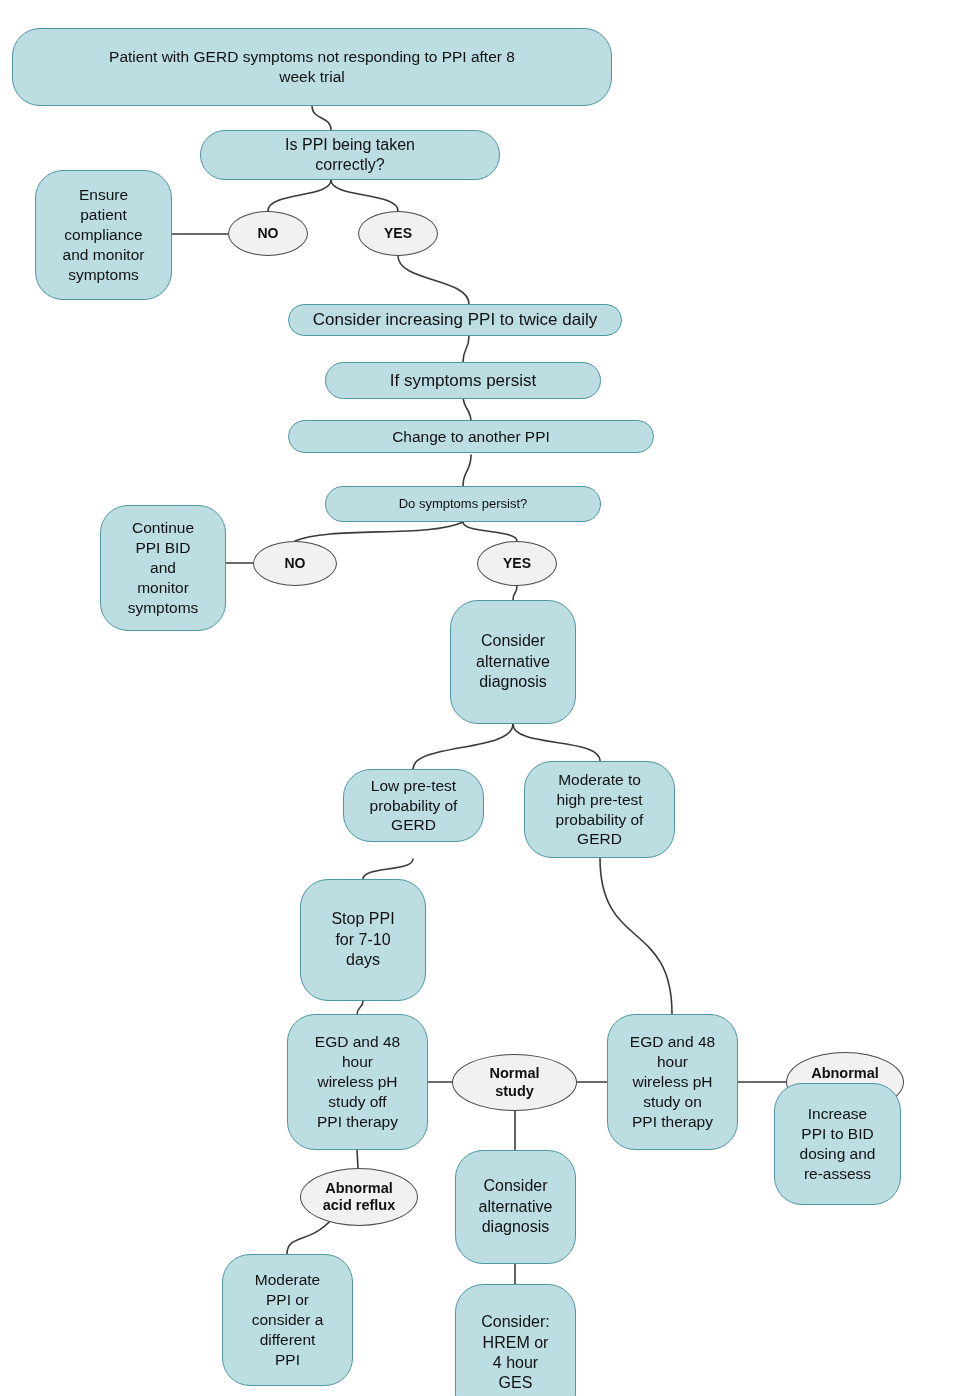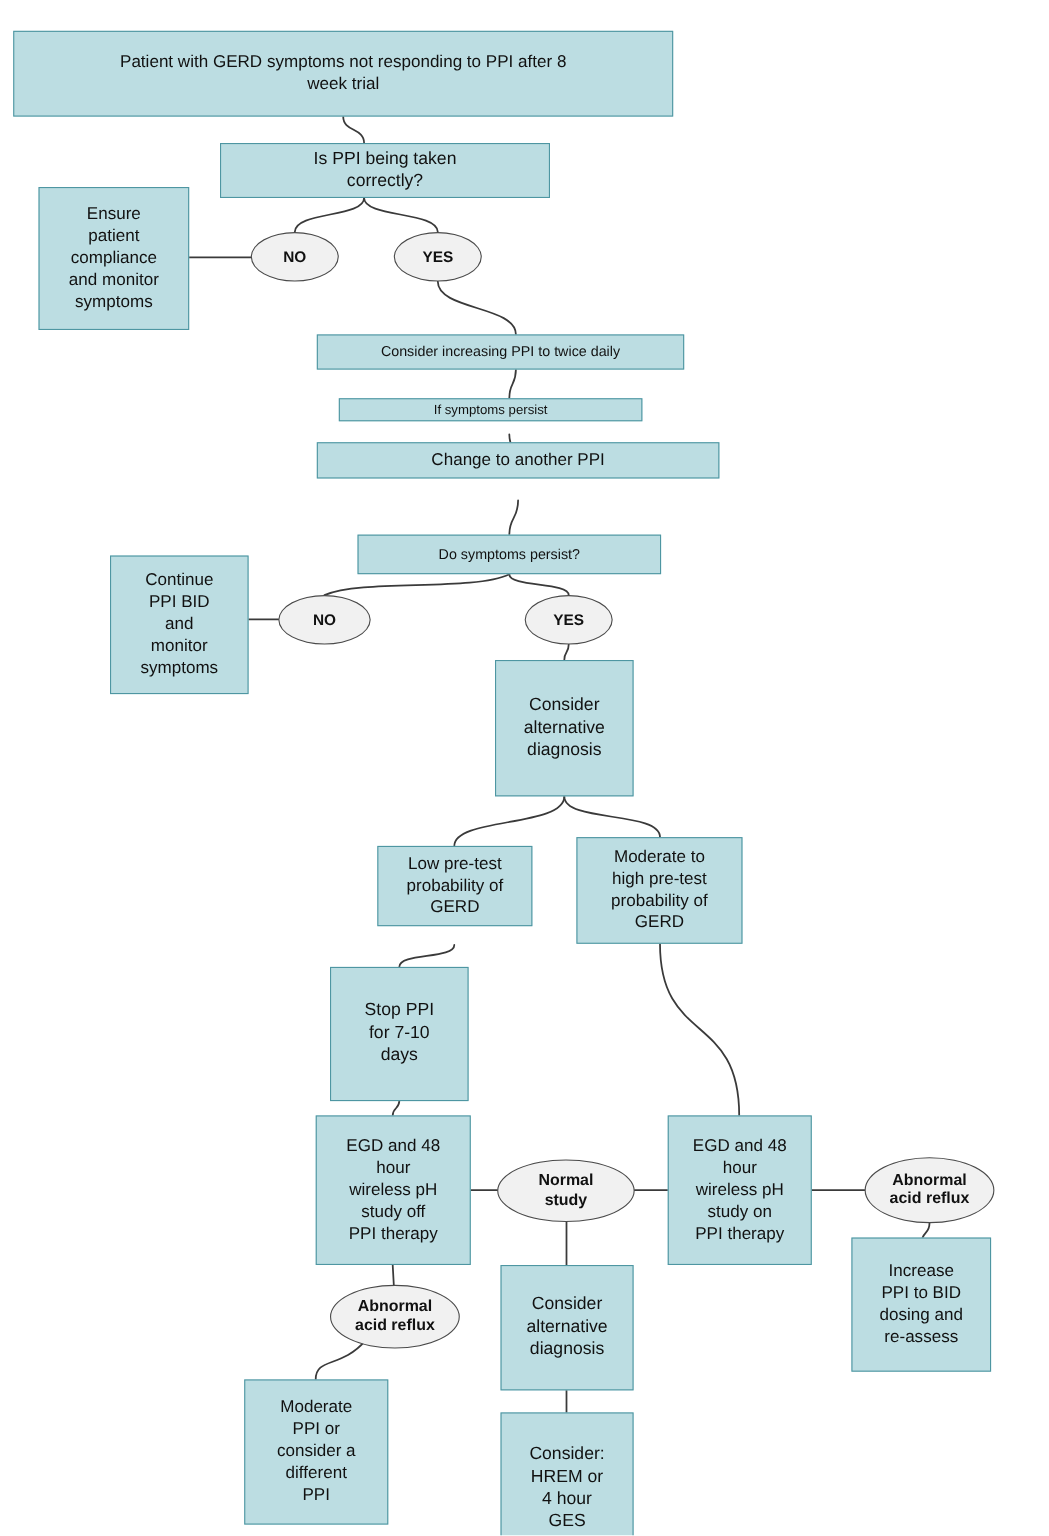--- a/index.html
+++ b/index.html
@@ -8,21 +8,21 @@
     --ellipse-fill:#f1f1f1;
     --ellipse-border:#4a4a4a;
     --line:#3a3a3a;
   }
   html,body{margin:0;padding:0;background:#ffffff;}
   body{font-family:"Liberation Sans", sans-serif;color:#111;}
   .canvas{position:relative;width:954px;height:1396px;background:#ffffff;overflow:hidden;}
   .connectors{position:absolute;left:0;top:0;width:954px;height:1396px;}
   .connectors path{stroke:var(--line);stroke-width:1.6;fill:none;stroke-linecap:round;}
   .node{position:absolute;display:flex;align-items:center;justify-content:center;
-        text-align:center;box-sizing:border-box;z-index:2;}
+        text-align:center;box-sizing:border-box;z-index:2;border-radius:28px;}
   .box{background:var(--box-fill);border:1.6px solid var(--box-border);
        font-size:15.5px;line-height:1.28;padding:2px 4px;}
   .ellipse{background:var(--ellipse-fill);border:1.7px solid var(--ellipse-border);
        border-radius:50%;font-weight:bold;font-size:14px;line-height:1.2;}
   .label{white-space:pre-line;}
 </style>
 </head>
 <body>
 
 <div class="canvas">
@@ -74,29 +74,29 @@
   </div>
 
   <div class="node ellipse" style="left:228px;top:211px;width:80px;height:45px">
     <span class="label">NO</span>
   </div>
 
   <div class="node ellipse" style="left:358px;top:211px;width:80px;height:45px">
     <span class="label">YES</span>
   </div>
 
-  <div class="node box" style="left:288px;top:304px;width:334px;height:32px;font-size:13px">
+  <div class="node box" style="left:288px;top:304px;width:334px;height:32px;font-size:17px">
     <span class="label">Consider increasing PPI to twice daily</span>
   </div>
 
-  <div class="node box" style="left:308px;top:362px;width:276px;height:21px;font-size:12px">
+  <div class="node box" style="left:325px;top:362px;width:276px;height:37px;font-size:17px">
     <span class="label">If symptoms persist</span>
   </div>
 
-  <div class="node box" style="left:288px;top:402px;width:366px;height:33px;font-size:15.5px">
+  <div class="node box" style="left:288px;top:420px;width:366px;height:33px;font-size:15.5px">
     <span class="label">Change to another PPI</span>
   </div>
 
   <div class="node box" style="left:325px;top:486px;width:276px;height:36px;font-size:13px">
     <span class="label">Do symptoms persist?</span>
   </div>
 
   <div class="node box" style="left:100px;top:505px;width:126px;height:126px">
     <span class="label">Continue
 PPI BID
@@ -157,21 +157,21 @@
 wireless pH
 study on
 PPI therapy</span>
   </div>
 
   <div class="node ellipse" style="left:786px;top:1052px;width:118px;height:60px;font-size:14.5px">
     <span class="label">Abnormal
 acid reflux</span>
   </div>
 
-  <div class="node box" style="left:774px;top:1125px;width:127px;height:122px">
+  <div class="node box" style="left:774px;top:1083px;width:127px;height:122px">
     <span class="label">Increase
 PPI to BID
 dosing and
 re-assess</span>
   </div>
 
   <div class="node ellipse" style="left:300px;top:1168px;width:118px;height:58px;font-size:14.5px">
     <span class="label">Abnormal
 acid reflux</span>
   </div>

